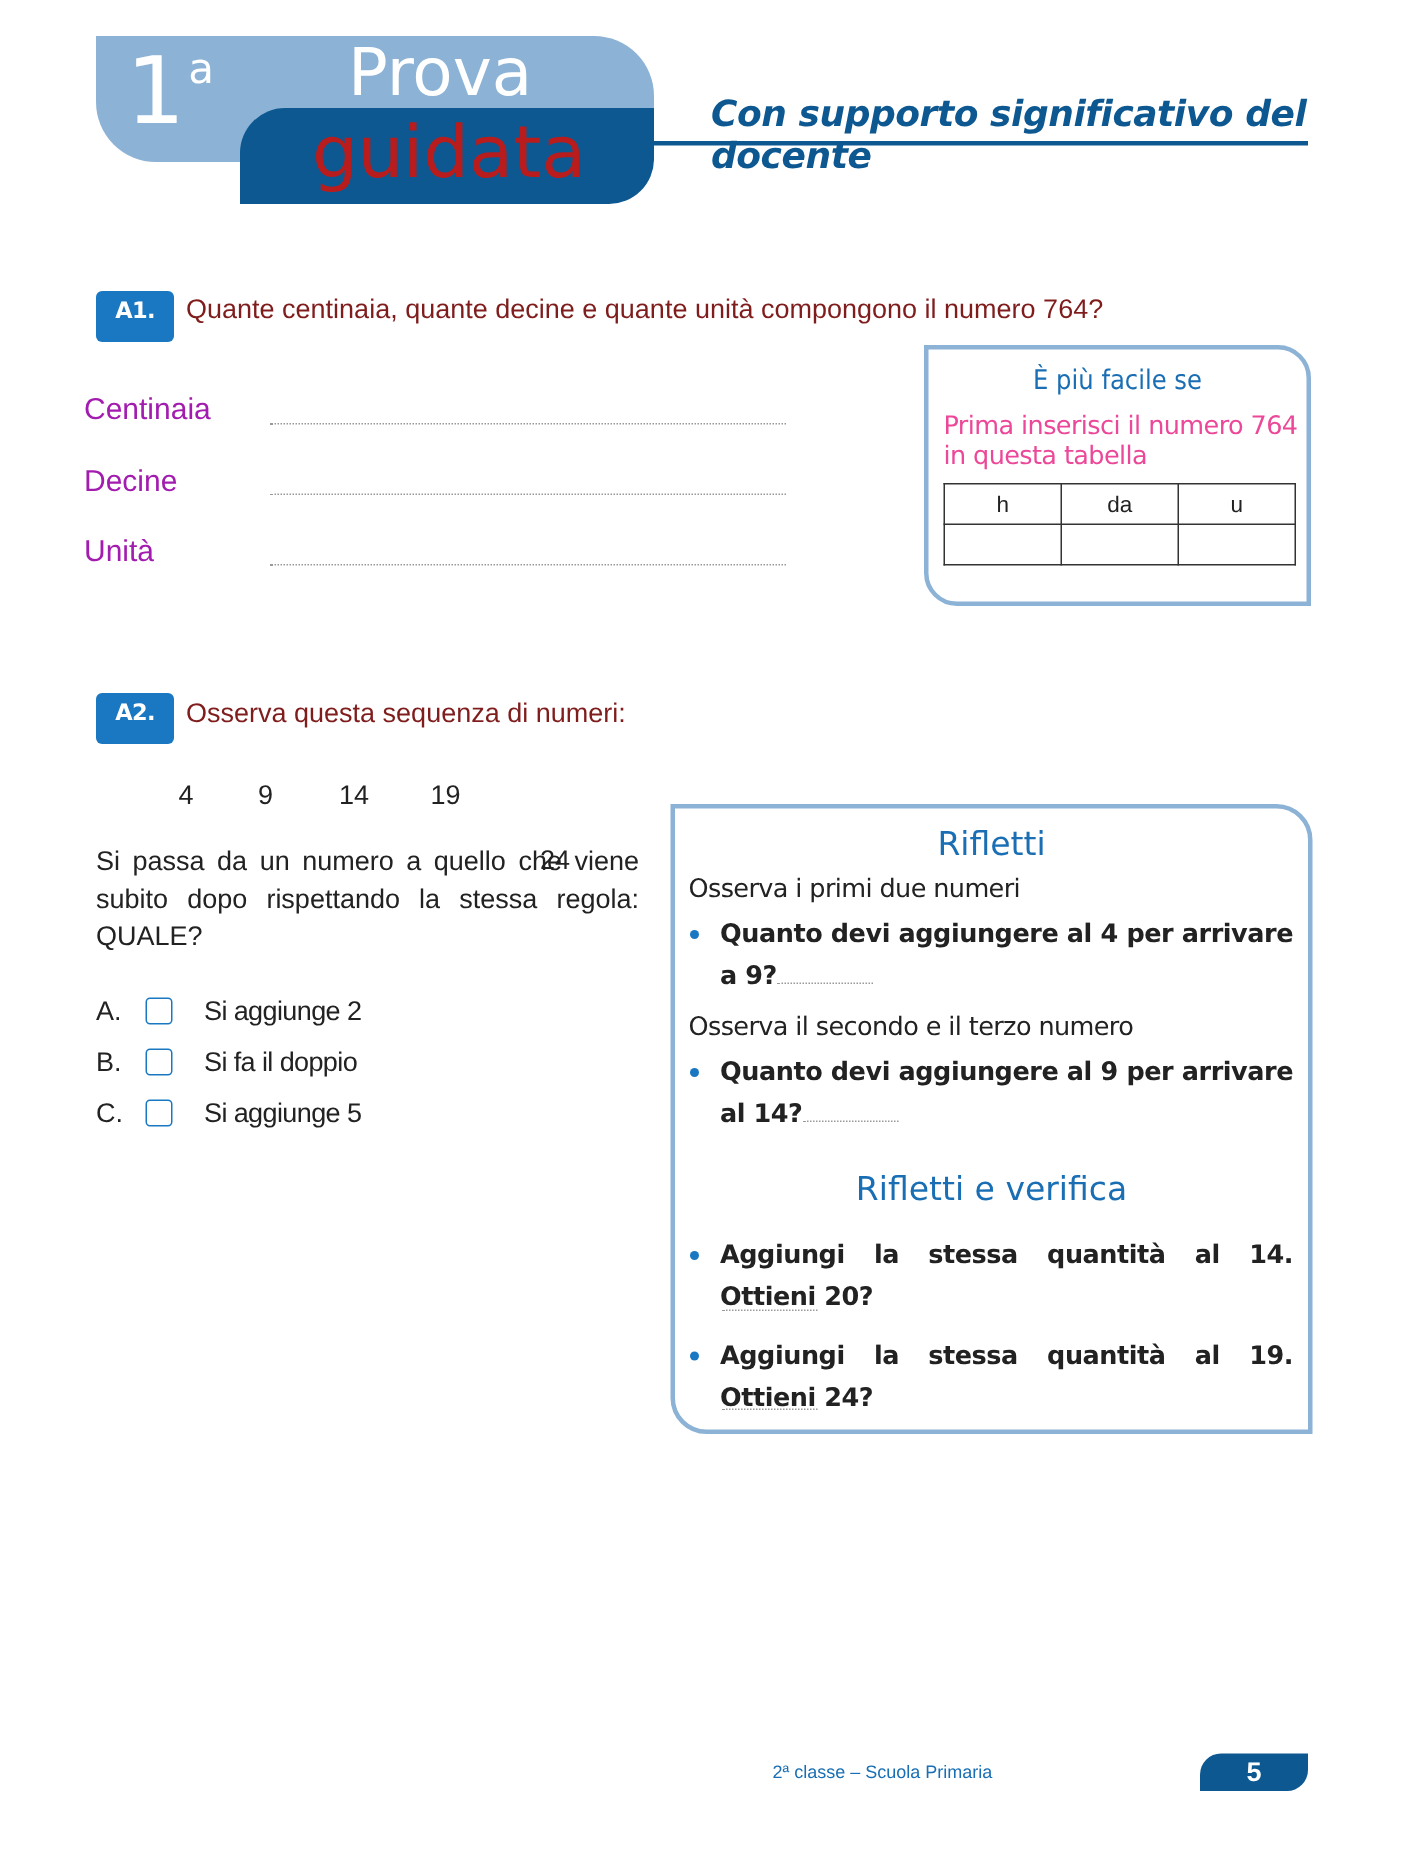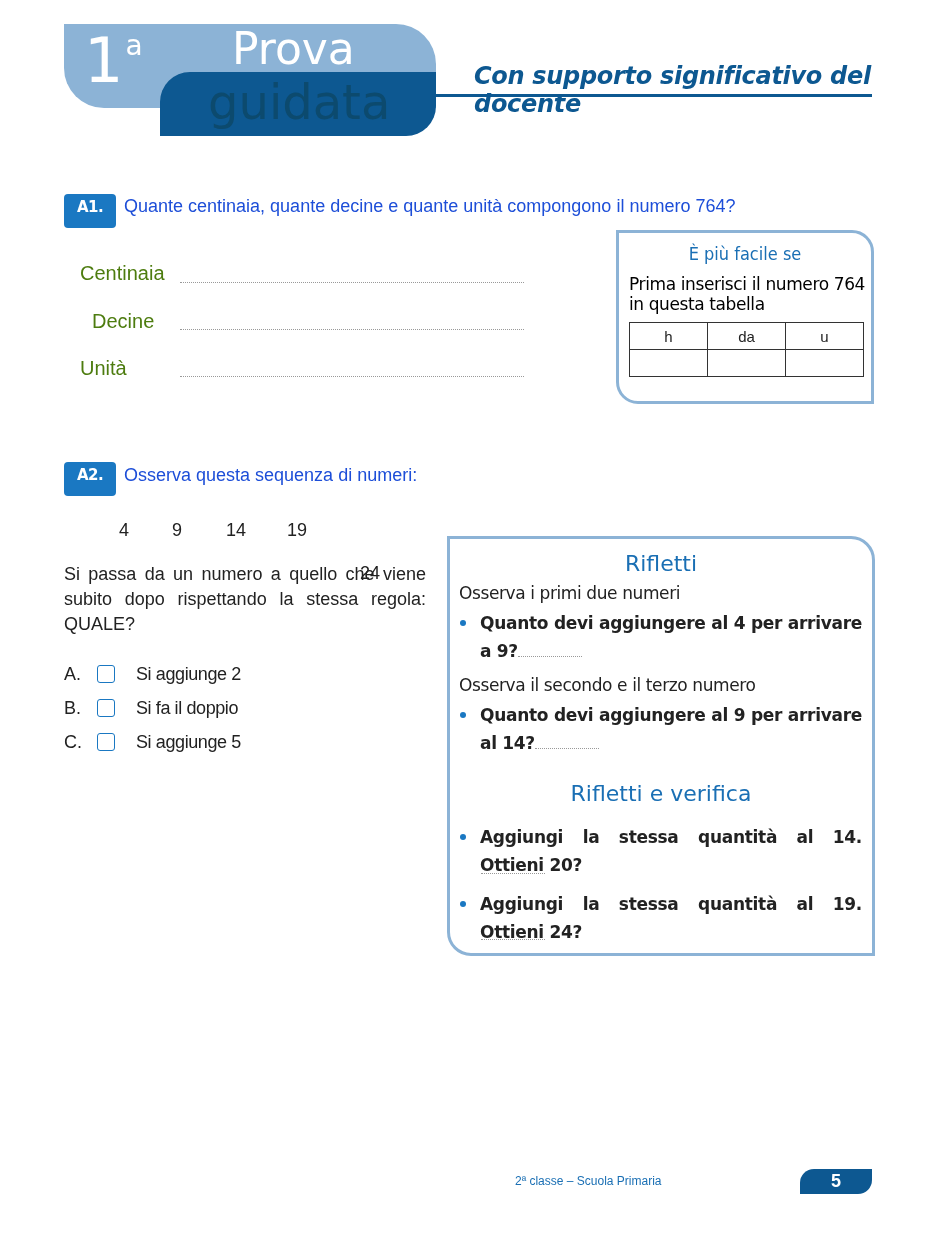--- a/index.html
+++ b/index.html
@@ -4,36 +4,36 @@
 <style>
   html, body { margin: 0; padding: 0; background: #ffffff; }
   body { width: 935px; height: 1233px; position: relative; overflow: hidden; font-family: "Liberation Sans", sans-serif; color: #222; }
 
   
   .hdr-light { position: absolute; left: 64px; top: 24px; width: 372px; height: 84px; background: #8cb3d6; border-radius: 0 40px 0 40px; }
   .hdr-num { position: absolute; left: 84px; top: 30px; font-family: "DejaVu Sans", sans-serif; color: #fff; font-size: 62px; line-height: 1; }
   .hdr-num sup { font-size: 28px; vertical-align: top; position: relative; top: 2px; margin-left: 2px; }
   .hdr-prova { position: absolute; left: 232px; top: 24px; font-family: "DejaVu Sans", sans-serif; color: #fff; font-size: 44px; line-height: 50px; }
   .hdr-dark { position: absolute; left: 160px; top: 72px; width: 276px; height: 64px; background: #0d5891; border-radius: 30px 0 30px 0; }
-  .hdr-guidata { position: absolute; left: 208px; top: 74px; font-family: "DejaVu Sans", sans-serif; color: #0c4a6e; font-size: 48px; line-height: 56px; }
+  .hdr-guidata { position: absolute; left: 208px; top: 74px; font-family: "DejaVu Sans", sans-serif; color: #b91c1c; font-size: 48px; line-height: 56px; }
   .hdr-line { position: absolute; left: 436px; top: 94px; width: 436px; height: 3px; background: #0d5891; }
   .hdr-subtitle { position: absolute; left: 474px; top: 62px; font-family: "DejaVu Sans", sans-serif; font-size: 24px; color: #0d5891; font-weight: bold; font-style: italic; letter-spacing: -0.3px; }
 
   
   .qbadge { position: absolute; background: #1a78c2; color: #fff; font-weight: bold; font-size: 15px; border-radius: 4px; width: 52px; height: 34px; line-height: 26px; text-align: center; font-family: "DejaVu Sans", sans-serif; letter-spacing: -0.5px; }
-  .qtext { position: absolute; color: #1d4ed8; font-size: 18px; font-family: "Liberation Sans", sans-serif; }
+  .qtext { position: absolute; color: #7f1d1d; font-size: 18px; font-family: "Liberation Sans", sans-serif; }
 
   
-  .field-label { position: absolute; left: 80px; font-size: 20px; color: #4d7c0f; }
+  .field-label { position: absolute; left: 56px; font-size: 20px; color: #a21caf; }
   .field-dots { position: absolute; left: 180px; width: 344px; border-bottom: 1.5px dotted #999; height: 0; }
 
   
   .tipbox { position: absolute; left: 616px; top: 230px; width: 252px; height: 168px; border: 3px solid #8cb3d6; border-radius: 0 22px 0 22px; }
   .tip-title { position: absolute; left: 0; right: 0; top: 10px; text-align: center; color: #1a6fb4; font-size: 18px; font-family: "DejaVu Sans Condensed", "DejaVu Sans", sans-serif; }
-  .tip-text { position: absolute; left: 10px; right: 6px; top: 41px; font-size: 17px; line-height: 20px; text-align: justify; text-align-last: left; font-family: "DejaVu Sans", sans-serif; color: #000000; letter-spacing: -0.4px; }
+  .tip-text { position: absolute; left: 10px; right: 6px; top: 41px; font-size: 17px; line-height: 20px; text-align: justify; text-align-last: left; font-family: "DejaVu Sans", sans-serif; color: #ec4899; letter-spacing: -0.4px; }
   .tip-table { position: absolute; left: 10px; top: 89px; border-collapse: collapse; }
   .tip-table td { border: 1px solid #333; width: 77px; height: 26px; text-align: center; font-size: 15px; padding: 0; }
 
   
   .seq { position: absolute; top: 520px; font-size: 18px; color: #222; }
   .a2-desc { position: absolute; left: 64px; top: 562px; width: 362px; font-size: 18px; line-height: 25px; text-align: justify; color: #222; }
   .opt { position: absolute; left: 64px; font-size: 18px; color: #222; height: 24px; }
   .opt-letter { position: absolute; left: 0; top: 0; }
   .opt-box { position: absolute; left: 33px; top: 1px; width: 16px; height: 16px; border: 1.5px solid #1a78c2; border-radius: 3px; background: #fff; }
   .opt-label { position: absolute; left: 72px; top: 0; white-space: nowrap; letter-spacing: -0.4px; }
@@ -60,21 +60,21 @@
 <div class="hdr-dark"></div>
 <div class="hdr-guidata">guidata</div>
 <div class="hdr-line"></div>
 <div class="hdr-subtitle">Con supporto significativo del docente</div>
 
 <div class="qbadge" style="left:64px; top:194px;">A1.</div>
 <div class="qtext" style="left:124px; top:196px;">Quante centinaia, quante decine e quante unità compongono il numero 764?</div>
 
 <div class="field-label" style="top:262px;">Centinaia</div>
 <div class="field-dots" style="top:282px;"></div>
-<div class="field-label" style="top:310px;margin-left:12px;">Decine</div>
+<div class="field-label" style="top:310px;">Decine</div>
 <div class="field-dots" style="top:329px;"></div>
 <div class="field-label" style="top:357px;">Unità</div>
 <div class="field-dots" style="top:376px;"></div>
 
 <div class="tipbox">
   <div class="tip-title">È più facile se</div>
   <div class="tip-text">Prima inserisci il numero 764 in questa tabella</div>
   <table class="tip-table">
     <tbody>
         <tr>

